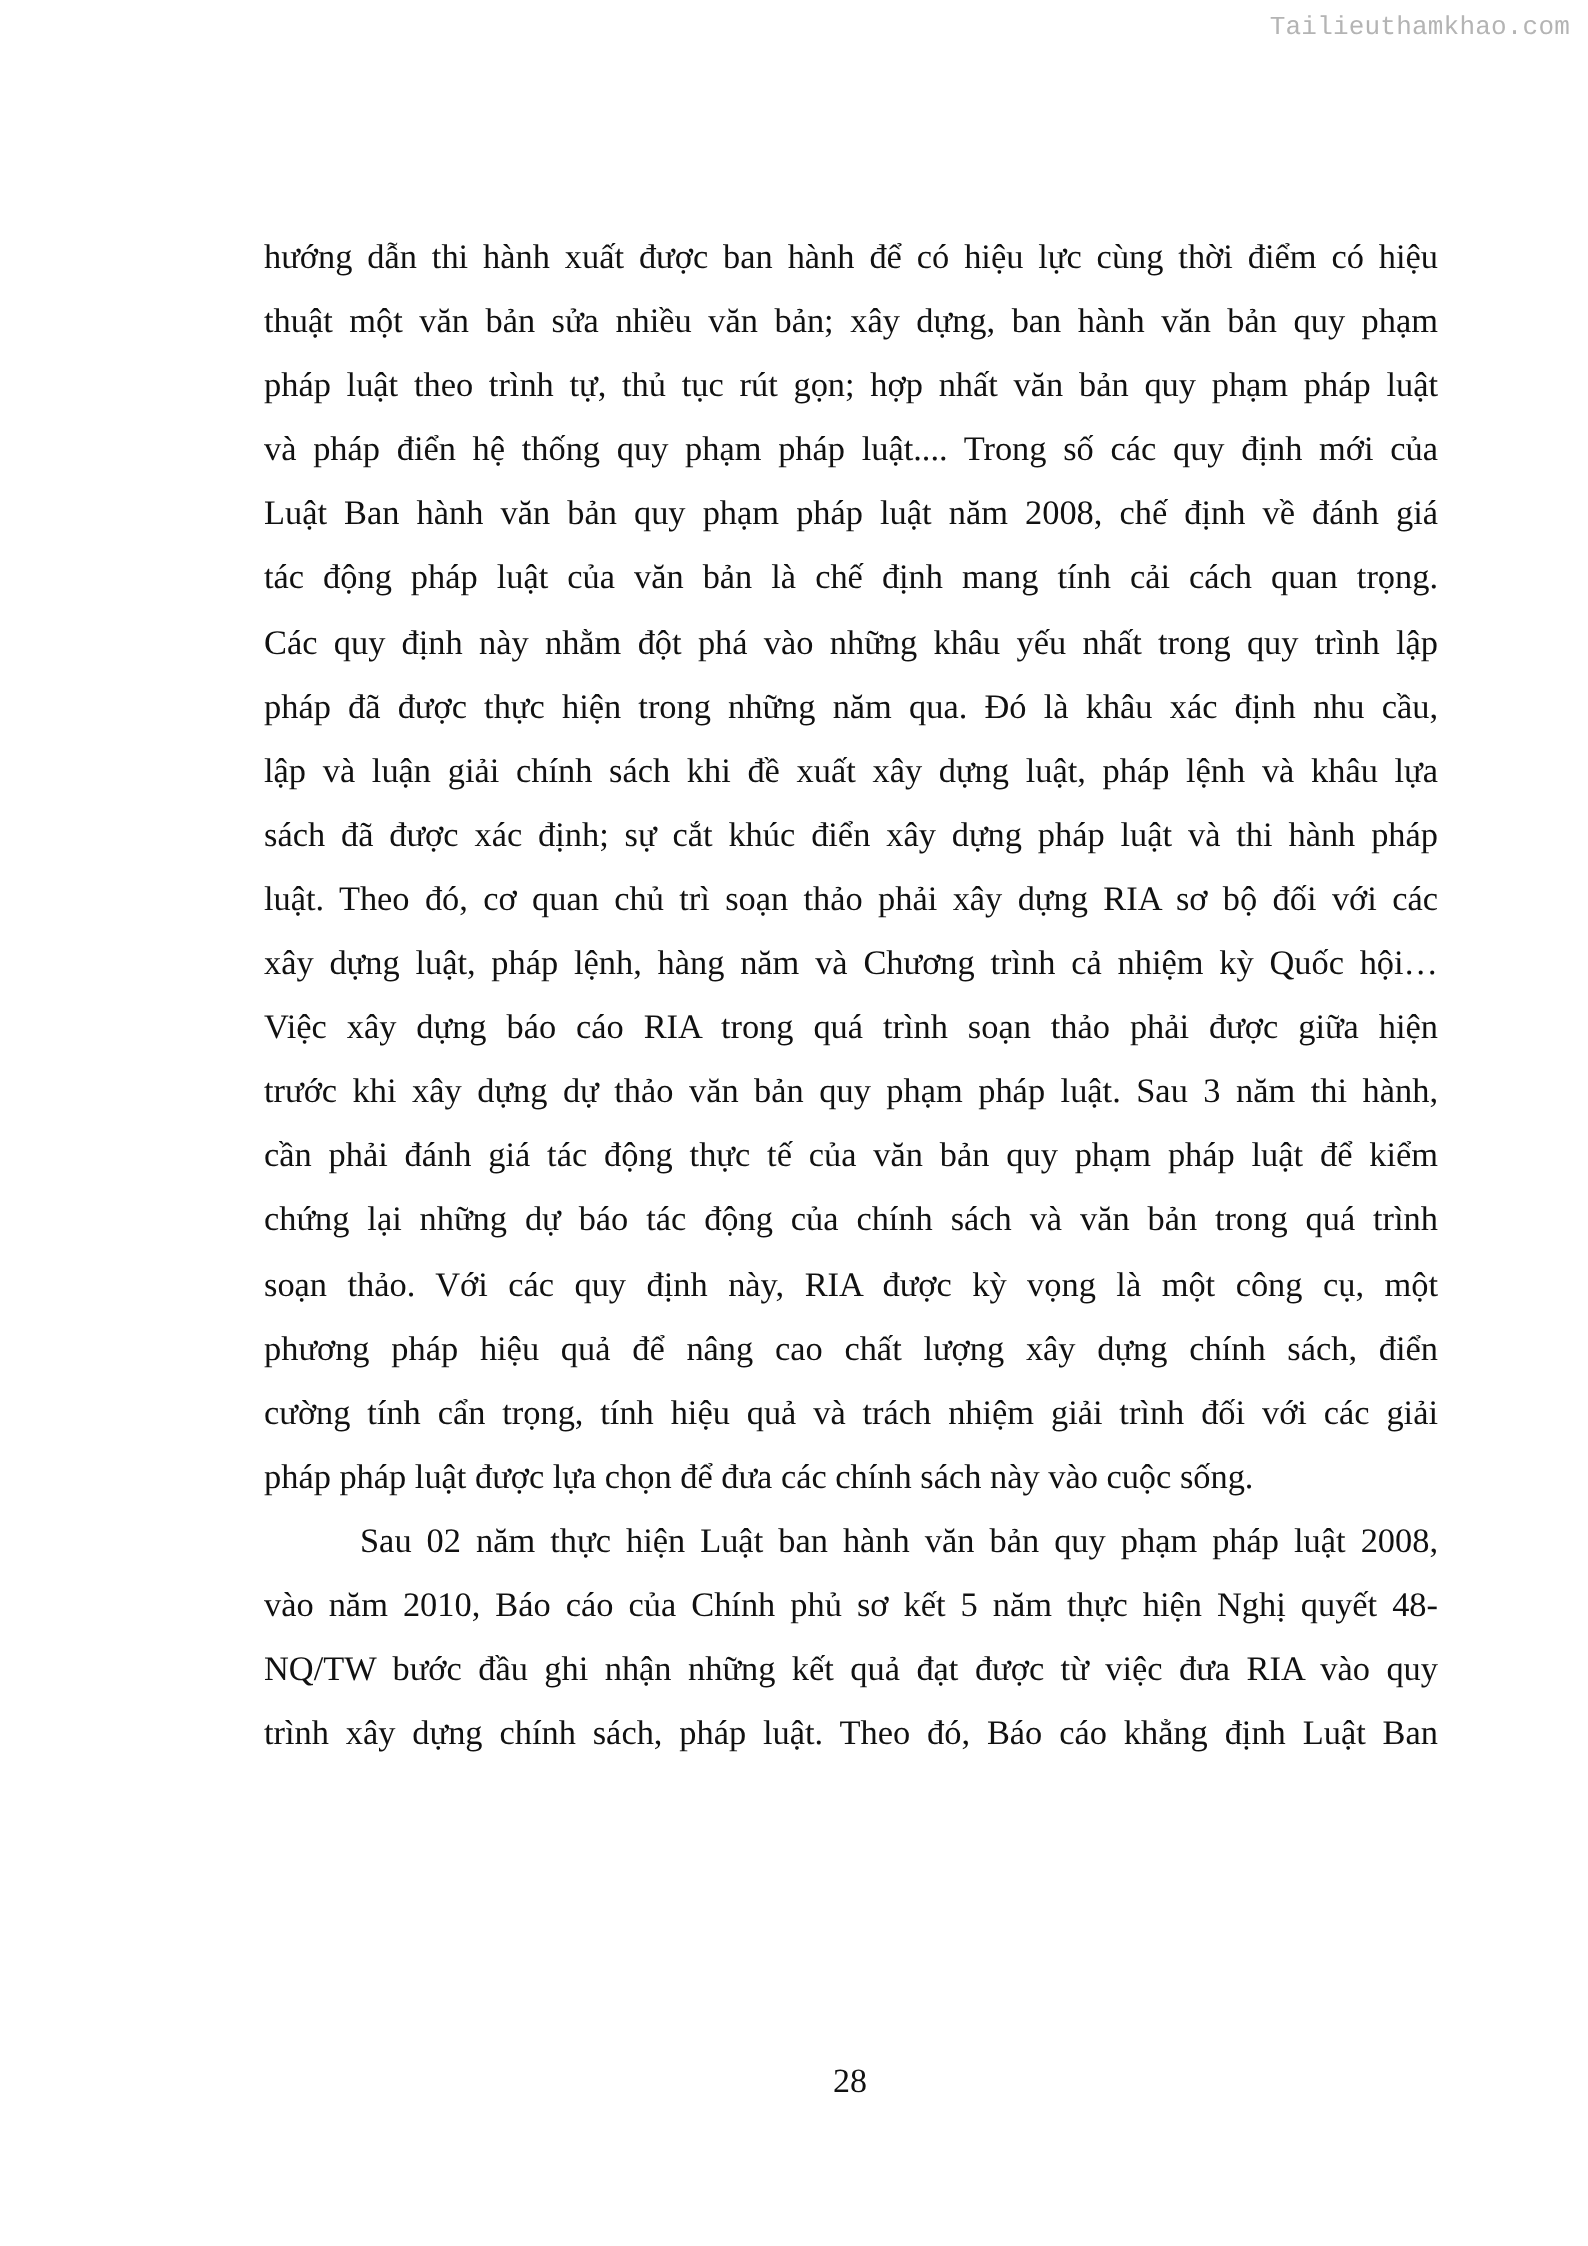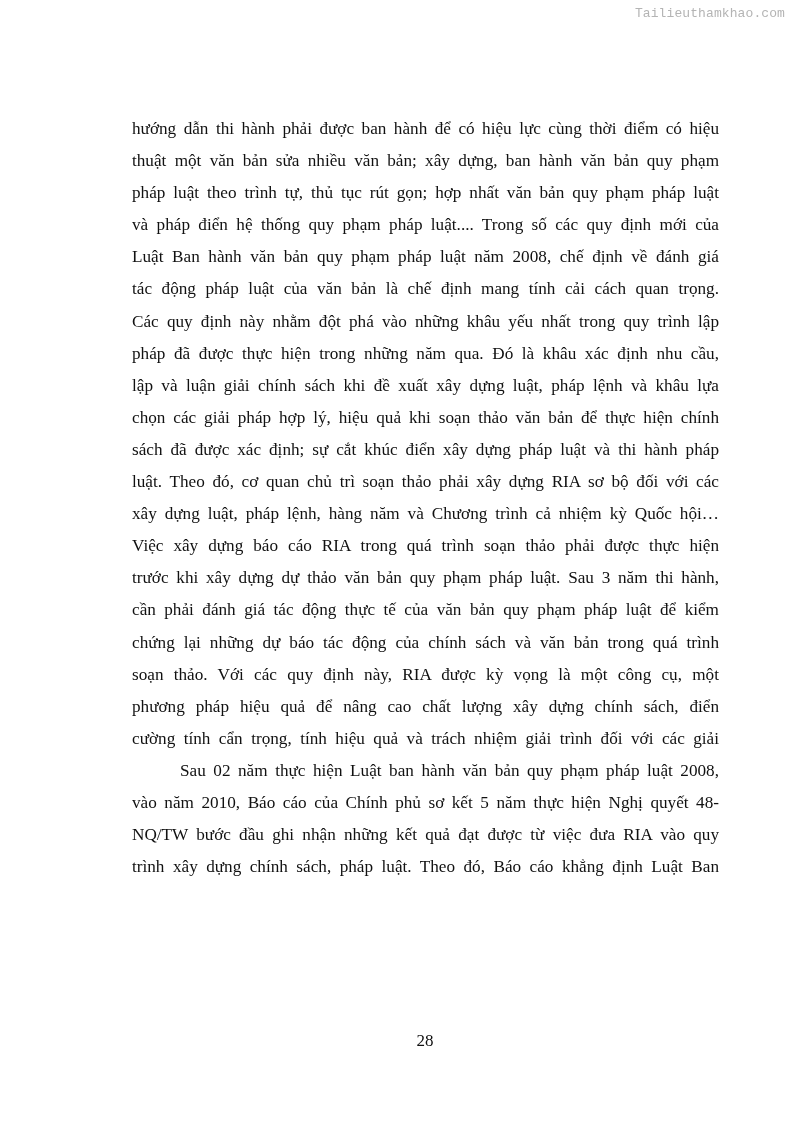--- a/index.html
+++ b/index.html
@@ -56,40 +56,40 @@
     line-height: 20px;
   }
 </style>
 </head>
 <body>
 
 <div class="watermark">Tailieuthamkhao.com</div>
 
 <div class="page-body">
   <div>
-    <span class="line">hướng dẫn thi hành phải được ban hành để có hiệu lực cùng thời điểm có hiệu</span>
+    <span class="line">hướng dẫn thi hành xuất được ban hành để có hiệu lực cùng thời điểm có hiệu</span>
     <span class="line">thuật một văn bản sửa nhiều văn bản; xây dựng, ban hành văn bản quy phạm</span>
     <span class="line">pháp luật theo trình tự, thủ tục rút gọn; hợp nhất văn bản quy phạm pháp luật</span>
     <span class="line">và pháp điển hệ thống quy phạm pháp luật.... Trong số các quy định mới của</span>
     <span class="line">Luật Ban hành văn bản quy phạm pháp luật năm 2008, chế định về đánh giá</span>
     <span class="line">tác động pháp luật của văn bản là chế định mang tính cải cách quan trọng.</span>
     <span class="line">Các quy định này nhằm đột phá vào những khâu yếu nhất trong quy trình lập</span>
     <span class="line">pháp đã được thực hiện trong những năm qua. Đó là khâu xác định nhu cầu,</span>
     <span class="line">lập và luận giải chính sách khi đề xuất xây dựng luật, pháp lệnh và khâu lựa</span>
-    <span class="line">chọn các giải pháp hợp lý, hiệu quả khi soạn thảo văn bản để thực hiện chính</span>
     <span class="line">sách đã được xác định; sự cắt khúc điển xây dựng pháp luật và thi hành pháp</span>
     <span class="line">luật. Theo đó, cơ quan chủ trì soạn thảo phải xây dựng RIA sơ bộ đối với các</span>
     <span class="line">xây dựng luật, pháp lệnh, hàng năm và Chương trình cả nhiệm kỳ Quốc hội…</span>
-    <span class="line">Việc xây dựng báo cáo RIA trong quá trình soạn thảo phải được thực hiện</span>
+    <span class="line">Việc xây dựng báo cáo RIA trong quá trình soạn thảo phải được giữa hiện</span>
     <span class="line">trước khi xây dựng dự thảo văn bản quy phạm pháp luật. Sau 3 năm thi hành,</span>
     <span class="line">cần phải đánh giá tác động thực tế của văn bản quy phạm pháp luật để kiểm</span>
     <span class="line">chứng lại những dự báo tác động của chính sách và văn bản trong quá trình</span>
     <span class="line">soạn thảo. Với các quy định này, RIA được kỳ vọng là một công cụ, một</span>
     <span class="line">phương pháp hiệu quả để nâng cao chất lượng xây dựng chính sách, điển</span>
     <span class="line">cường tính cẩn trọng, tính hiệu quả và trách nhiệm giải trình đối với các giải</span>
+    <span class="line last">pháp pháp luật được lựa chọn để đưa các chính sách này vào cuộc sống.</span>
   </div>
   <div>
     <span class="line indent">Sau 02 năm thực hiện Luật ban hành văn bản quy phạm pháp luật 2008,</span>
     <span class="line">vào năm 2010, Báo cáo của Chính phủ sơ kết 5 năm thực hiện Nghị quyết 48-</span>
     <span class="line">NQ/TW bước đầu ghi nhận những kết quả đạt được từ việc đưa RIA vào quy</span>
     <span class="line">trình xây dựng chính sách, pháp luật. Theo đó, Báo cáo khẳng định Luật Ban</span>
   </div>
 </div>
 
 <div class="page-number">28</div>

